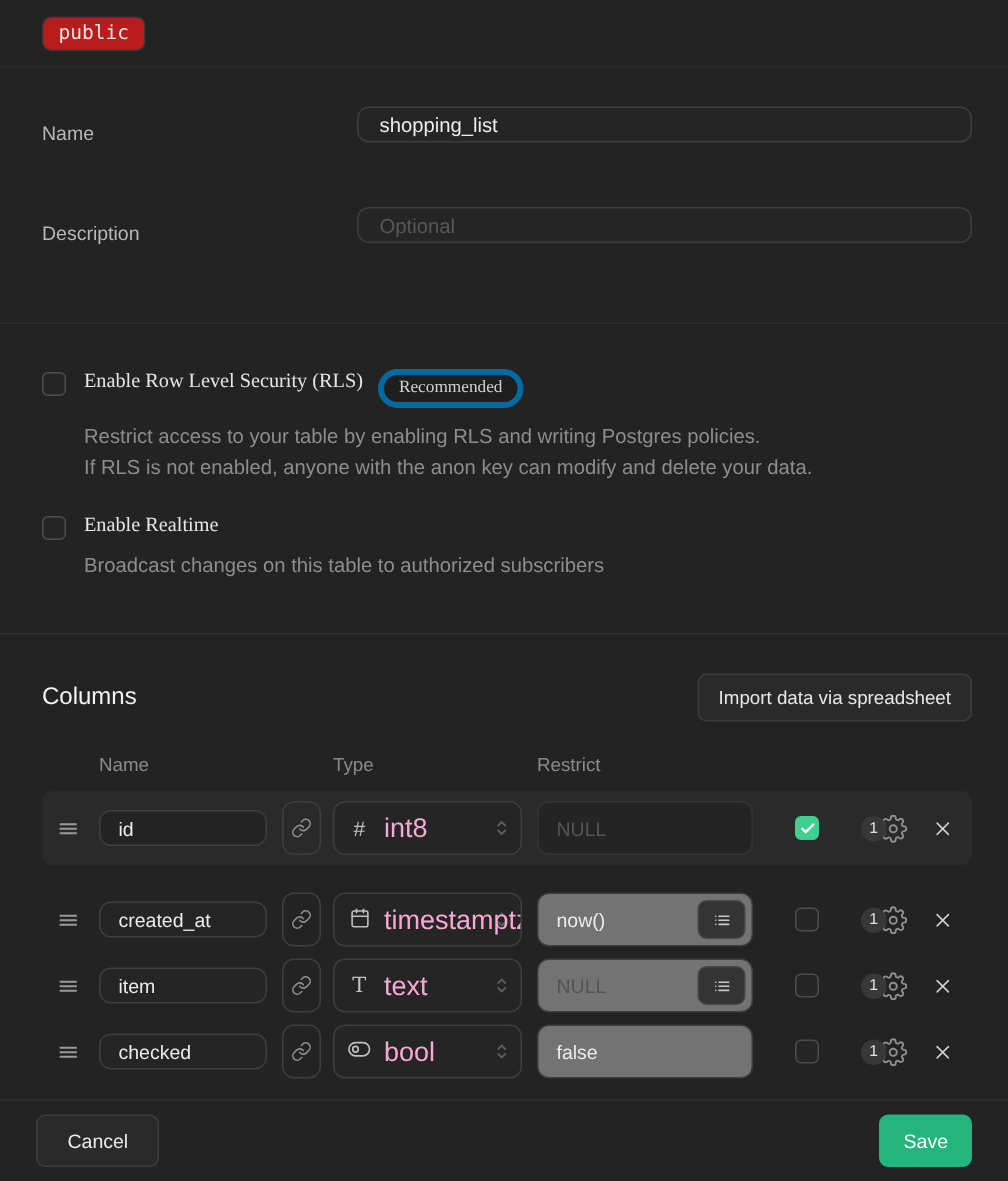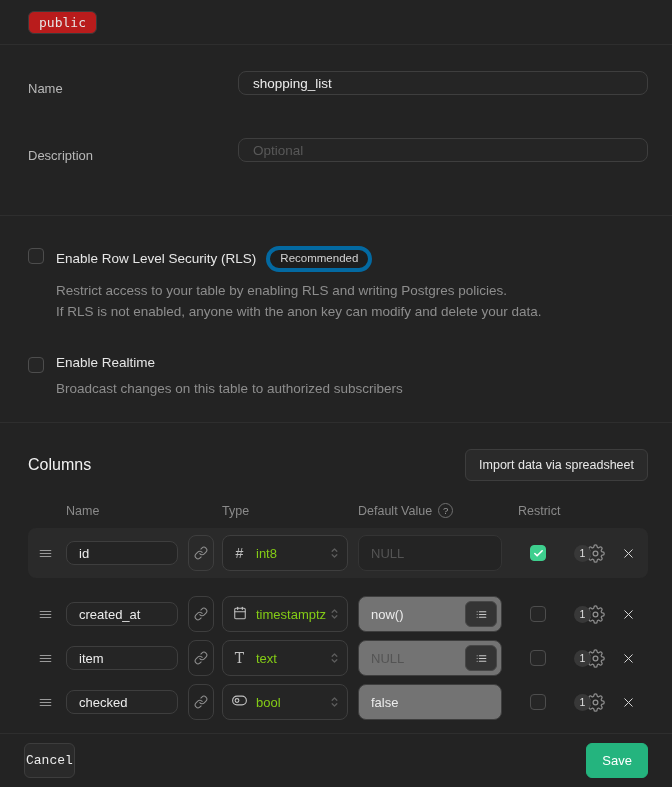--- a/index.html
+++ b/index.html
@@ -36,28 +36,28 @@
     flex: 1; height: 24px;
     background: #252525; border: 1px solid #3e3e3e; border-radius: 8px;
     color: #ececec; font-size: 13.5px; padding: 0 14px;
     font-family: "Liberation Sans", sans-serif; outline: none;
   }
   .txt-input::placeholder { color: #585858; }
 
   
   .sec-opts { flex: 0 0 207px; padding: 30px 28px 0 28px; border-bottom: 1px solid #2e2e2e; }
   .opt { display: flex; gap: 12px; }
-  .opt + .opt { margin-top: 33px; }
+  .opt + .opt { margin-top: 20px; }
   .cbx {
     width: 16px; height: 16px; flex: 0 0 16px; margin-top: 2px;
     border: 1px solid #4d4d4d; border-radius: 4px; background: #262626;
     display: inline-flex; align-items: center; justify-content: center; cursor: pointer;
   }
   .opt-body { flex: 1; }
-  .opt-title-row { display: flex; align-items: center; gap: 10px; }
+  .opt-title-row { display: flex; align-items: flex-start; gap: 10px; font-family: Liberation Serif, serif; }
   .opt-title { font-size: 13.5px; color: #e6e6e6; }
   .pill {
     font-size: 11.5px; color: #d2d2d2; border: 4px solid #0369a1;
     border-radius: 999px; padding: 3px 10px; line-height: 1; background: rgba(0,0,0,.12);
   }
   .opt-desc { margin-top: 8px; font-size: 13.5px; line-height: 21px; color: #8d8d8d; }
 
   
   .sec-cols { flex: 1; padding: 26px 24px 0 28px; }
   .cols-head { display: flex; align-items: center; justify-content: space-between; }
@@ -97,21 +97,21 @@
     background: transparent; border: 1px solid #3e3e3e; border-radius: 8px;
     color: #8f8f8f; display: inline-flex; align-items: center; justify-content: center; cursor: pointer;
   }
   .type-sel {
     width: 126px; flex: 0 0 126px; height: 36px; position: relative; overflow: hidden;
     background: #252525; border: 1px solid #3e3e3e; border-radius: 8px;
     display: flex; align-items: center; gap: 9px; padding: 0 9px; margin-right: 10px; cursor: pointer;
   }
   .type-icon { color: #c0c0c0; font-size: 14px; width: 15px; text-align: center; flex: 0 0 15px; }
   .type-icon.serif { font-family: "DejaVu Serif", serif; font-size: 14px; }
-  .type-label { font-size: 13px; color: #84cc16; white-space: nowrap; position: relative; z-index: 1; }
+  .type-label { font-size: 18px; color: #f9a8d4; white-space: nowrap; position: relative; z-index: 1; }
   .chevrons { position: absolute; right: 6px; top: 50%; transform: translateY(-50%); color: #5c5c5c; display: flex; }
 
   .def-wrap { width: 144px; flex: 0 0 144px; height: 36px; position: relative; margin-right: 16px; }
   .def-inp {
     width: 100%; height: 36px;
     background: #737373; border: 1px solid #3e3e3e; border-radius: 8px;
     color: #ececec; font-size: 13px; padding: 0 12px; outline: none;
     font-family: "Liberation Sans", sans-serif;
   }
   .def-inp::placeholder { color: #545454; }
@@ -146,22 +146,22 @@
   }
 
   
   .ftr {
     flex: 0 0 54px; border-top: 1px solid #2e2e2e;
     display: flex; align-items: center; justify-content: space-between;
     padding: 0 24px;
   }
   .btn-cancel {
     background: #2a2a2a; border: 1px solid #3d3d3d; border-radius: 6px;
-    color: #ececec; font-size: 13px; padding: 9px 1px; cursor: pointer;
-    font-family: Liberation Mono, monospace;
+    color: #ececec; font-size: 13px; padding: 9px 20px; cursor: pointer;
+    font-family: Liberation Sans, sans-serif;
   }
   .btn-save {
     background: #24b47e; border: 1px solid #24b47e; border-radius: 6px;
     color: #ffffff; font-size: 13px; padding: 9px 15px; cursor: pointer;
     font-family: "Liberation Sans", sans-serif;
   }
 </style>
 </head>
 <body>
 
@@ -214,24 +214,20 @@
   <div class="sec-cols">
     <div class="cols-head">
       <h3 class="cols-title">Columns</h3>
       <button class="btn-secondary">Import data via spreadsheet</button>
     </div>
 
     <div class="grid-headers">
       <span class="gh-spacer"></span>
       <span class="gh-name">Name</span>
       <span class="gh-type">Type</span>
-      <span class="gh-default">
-        <span>Default Value</span>
-        <span class="help-circle">?</span>
-      </span>
       <span class="gh-primary">Restrict</span>
     </div>
 
     <div class="col-row card">
       <span class="drag">
         <svg width="15" height="15" viewBox="0 0 20 20" fill="none" stroke="currentColor" stroke-width="1.6" stroke-linecap="round">
             <line x1="3" y1="6" x2="17" y2="6"></line>
             <line x1="3" y1="10" x2="17" y2="10"></line>
             <line x1="3" y1="14" x2="17" y2="14"></line>
           </svg>

